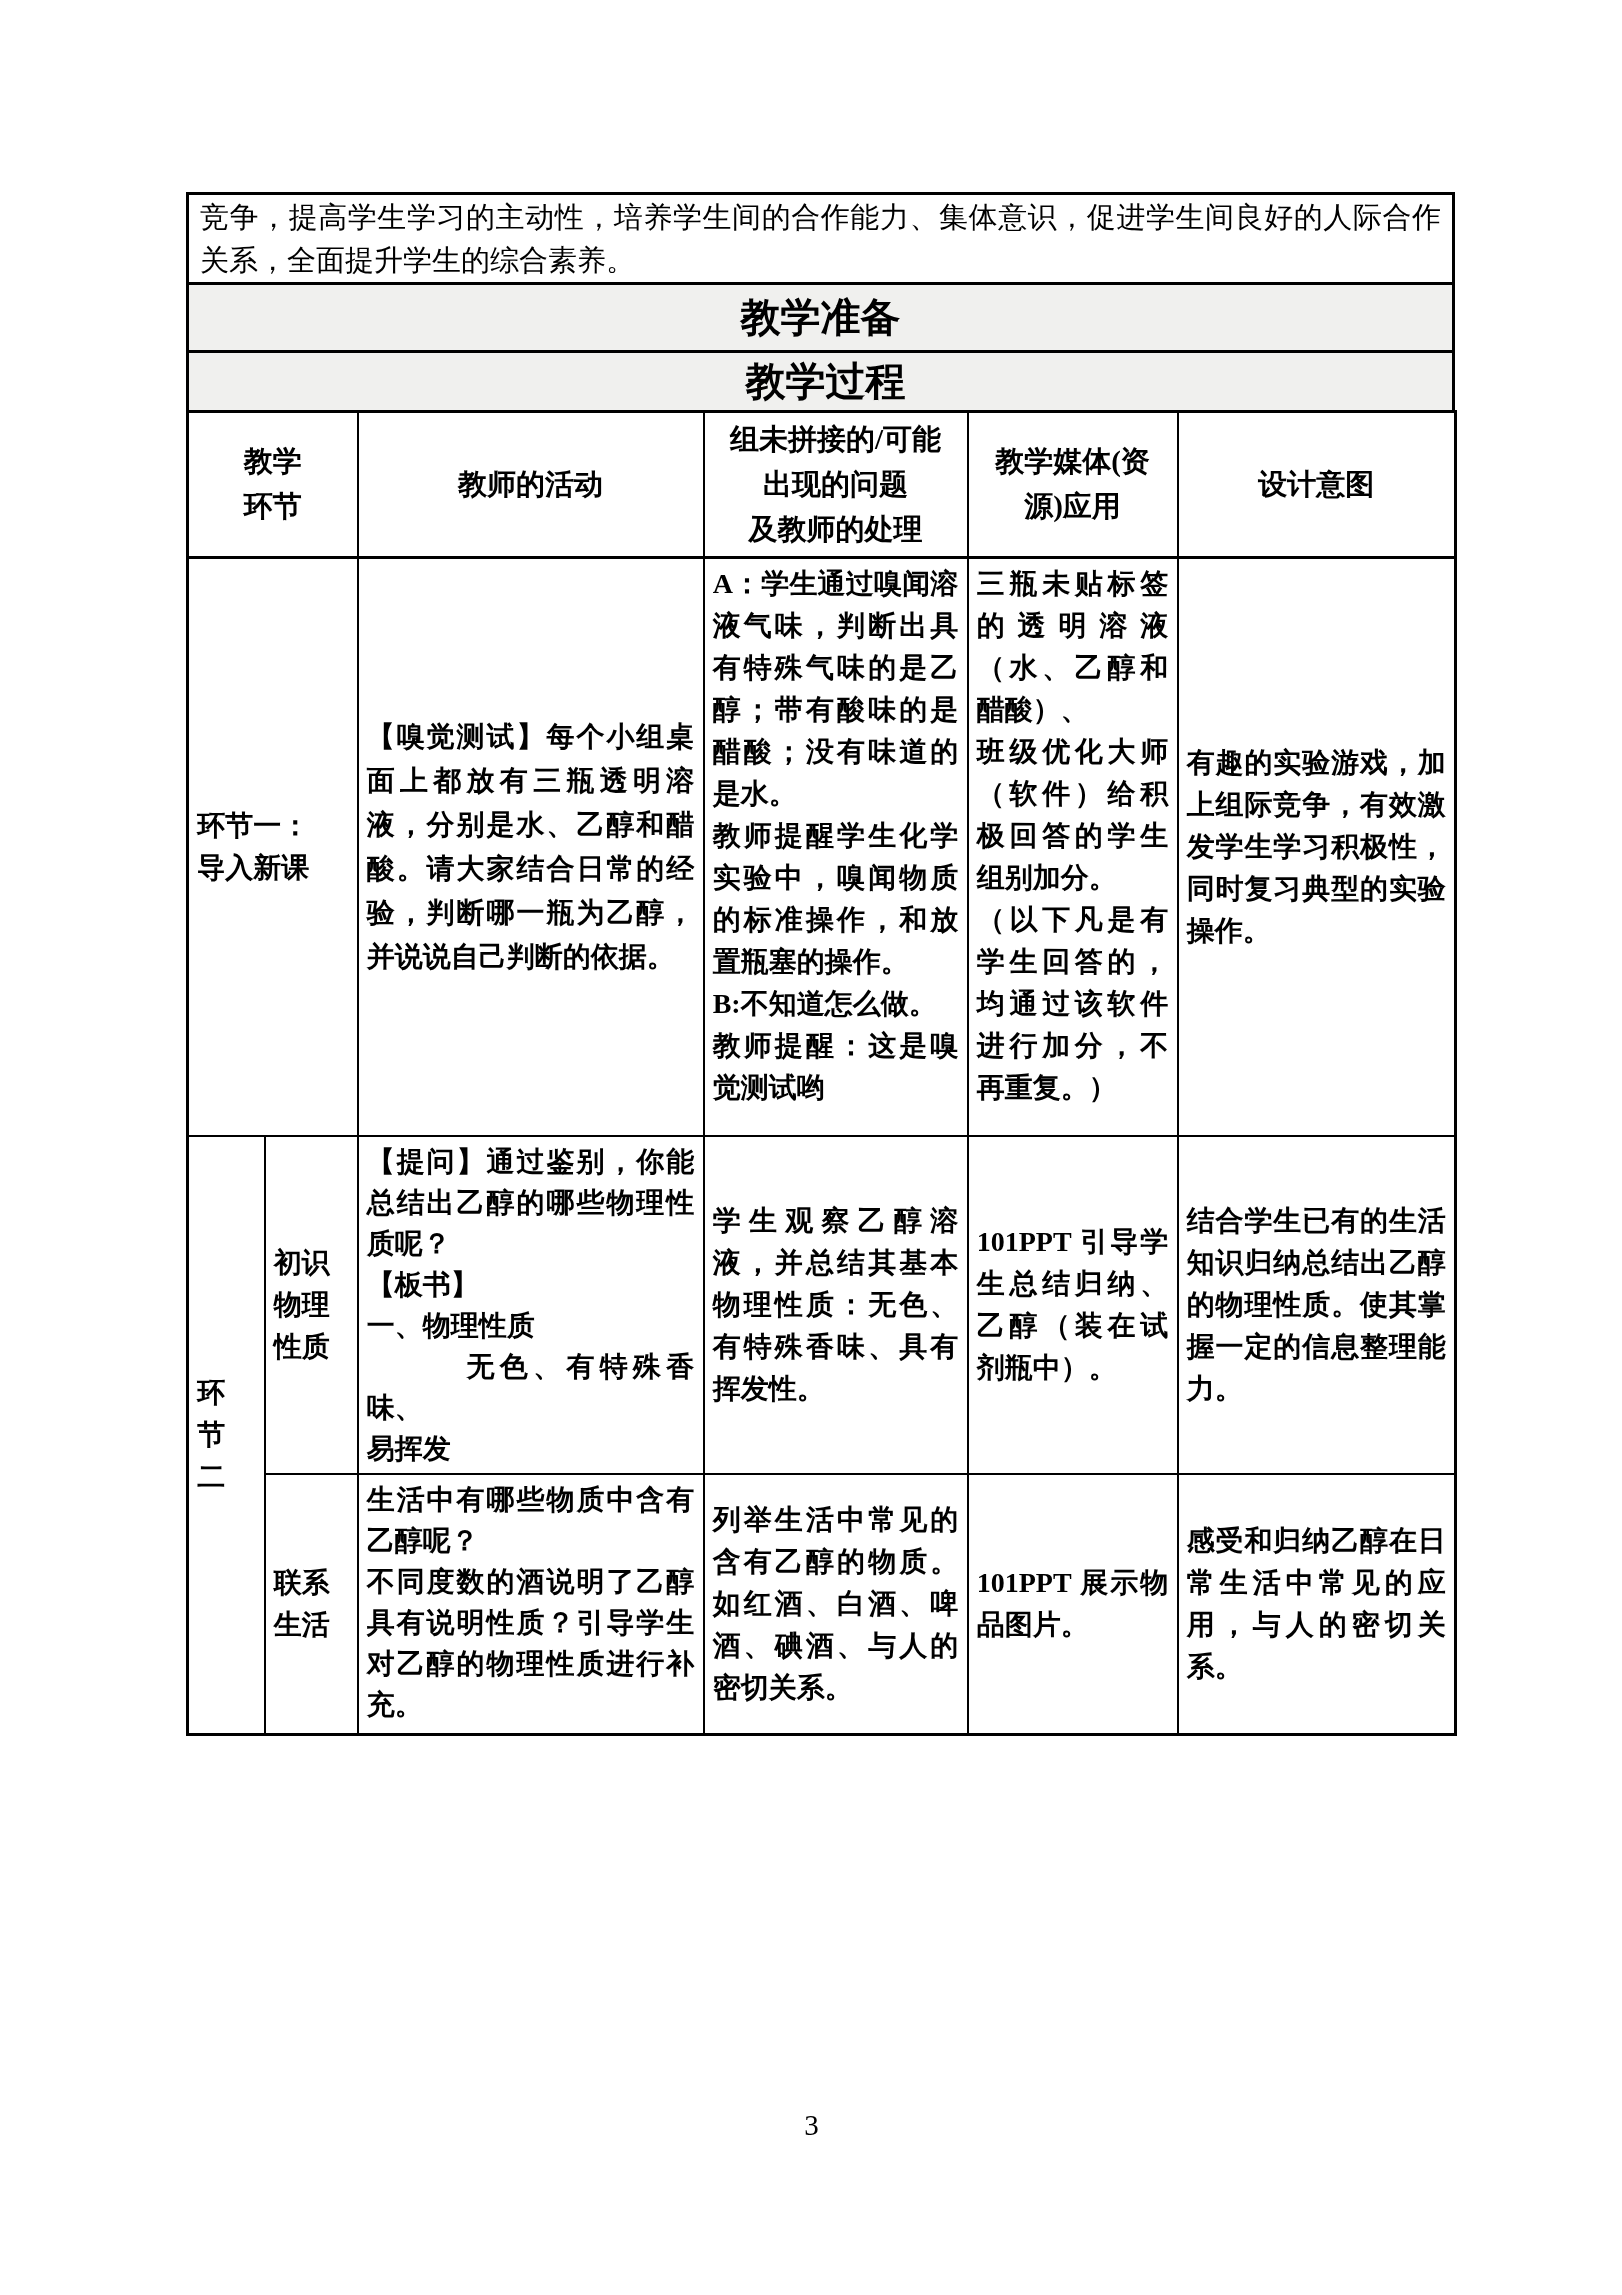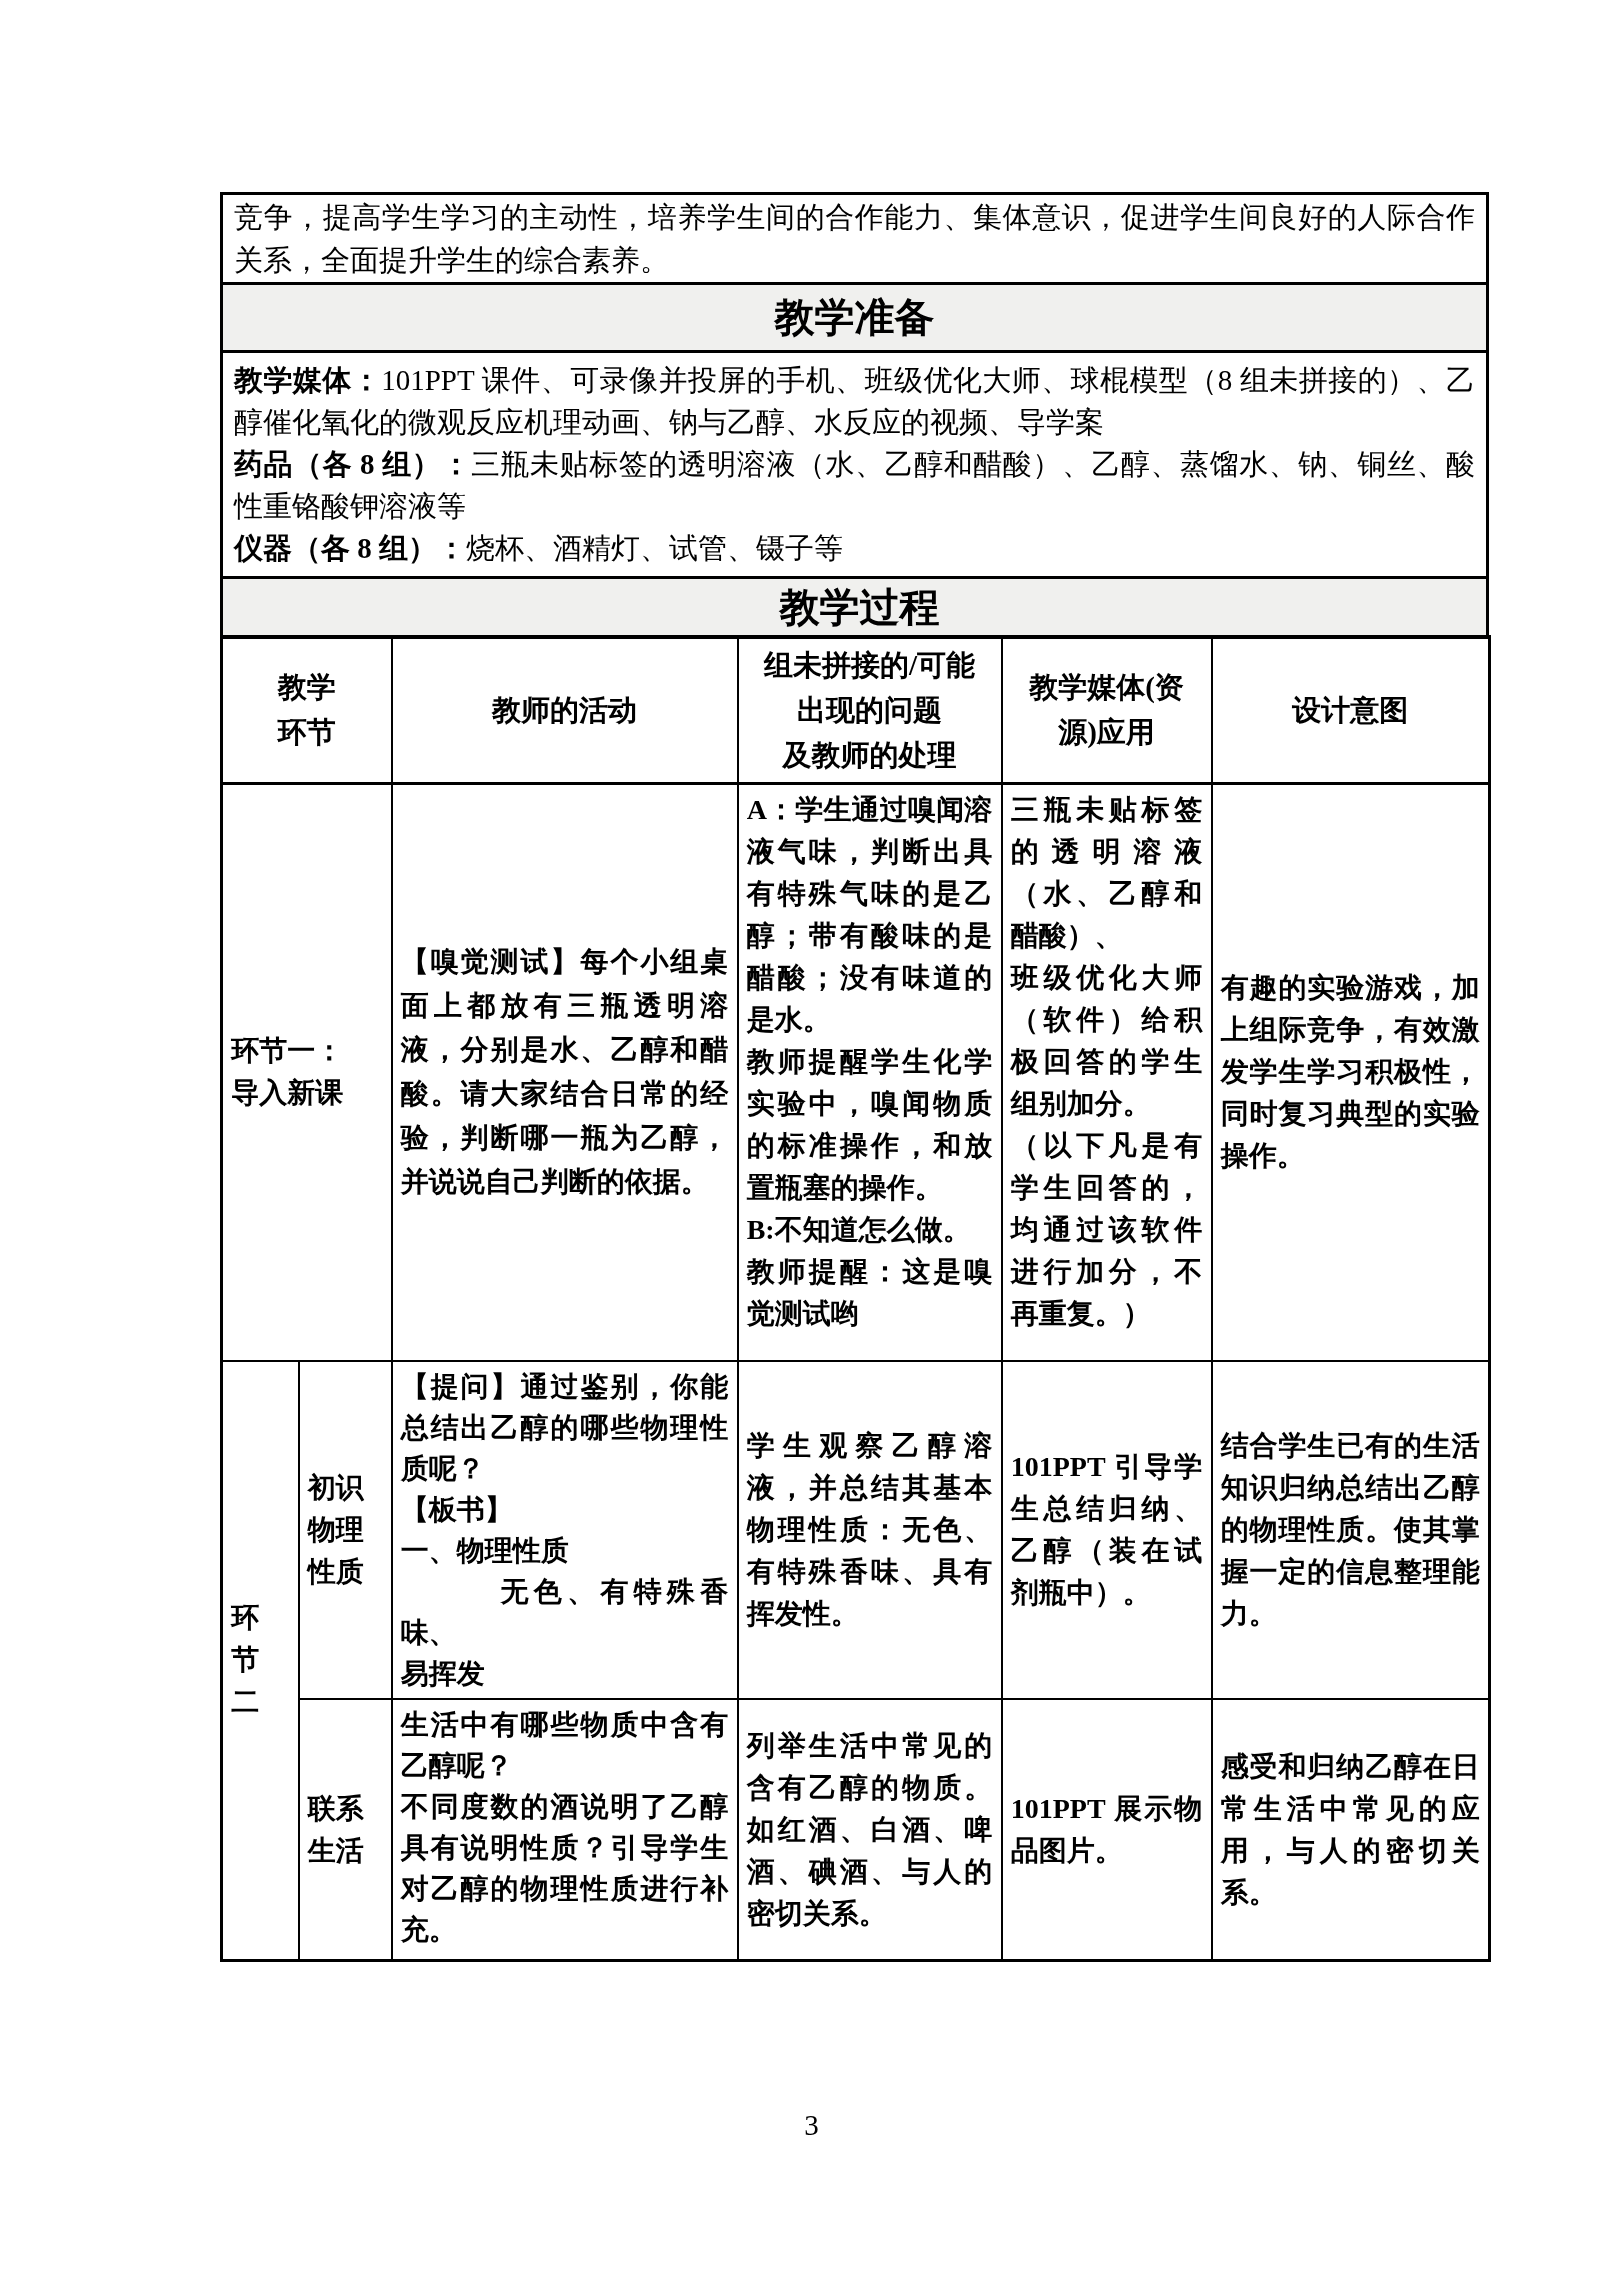--- a/index.html
+++ b/index.html
@@ -4,21 +4,21 @@
 <style>
   html,body { margin:0; padding:0; background:#ffffff; }
   .page {
     position:relative;
     width:1623px; height:2295px;
     background:#ffffff;
     font-family:"Liberation Serif","DejaVu Serif",serif;
     color:#000;
     overflow:hidden;
   }
-  .content { position:absolute; left:186px; top:192px; width:1269px;margin-left:34px; }
+  .content { position:absolute; left:186px; top:192px; width:1269px; }
 
   .block {
     box-sizing:border-box;
     border:3.4px solid #000;
     margin-top:-3.4px;
     width:100%;
     background:#fff;
   }
   .block:first-child { margin-top:0; }
 
@@ -99,25 +99,20 @@
 
 <div class="page">
   <div class="content">
 
     <div class="block intro">竞争，提高学生学习的主动性，培养学生间的合作能力、集体意识，促进学生间良好的人际合作关系，全面提升学生的综合素养。</div>
 
     <div class="block gray-header gh1">
       <span>教学准备</span>
     </div>
 
-    <div class="block prep">
-      <span class="lbl">教学媒体：</span><span>101PPT 课件、可录像并投屏的手机、班级优化大师、球棍模型（8 组未拼接的）、乙醇催化氧化的微观反应机理动画、钠与乙醇、水反应的视频、导学案</span><br>
-      <span class="lbl">药品（各 8 组）：</span><span>三瓶未贴标签的透明溶液（水、乙醇和醋酸）、乙醇、蒸馏水、钠、铜丝、酸性重铬酸钾溶液等</span><br>
-      <span class="lbl">仪器（各 8 组）：</span><span>烧杯、酒精灯、试管、镊子等</span>
-    </div>
 
     <div class="block gray-header gh2">
       <span>教学过程</span>
     </div>
 
     <table class="process">
       <colgroup>
         <col style="width:77px">
         <col style="width:93px">
         <col style="width:346px">

